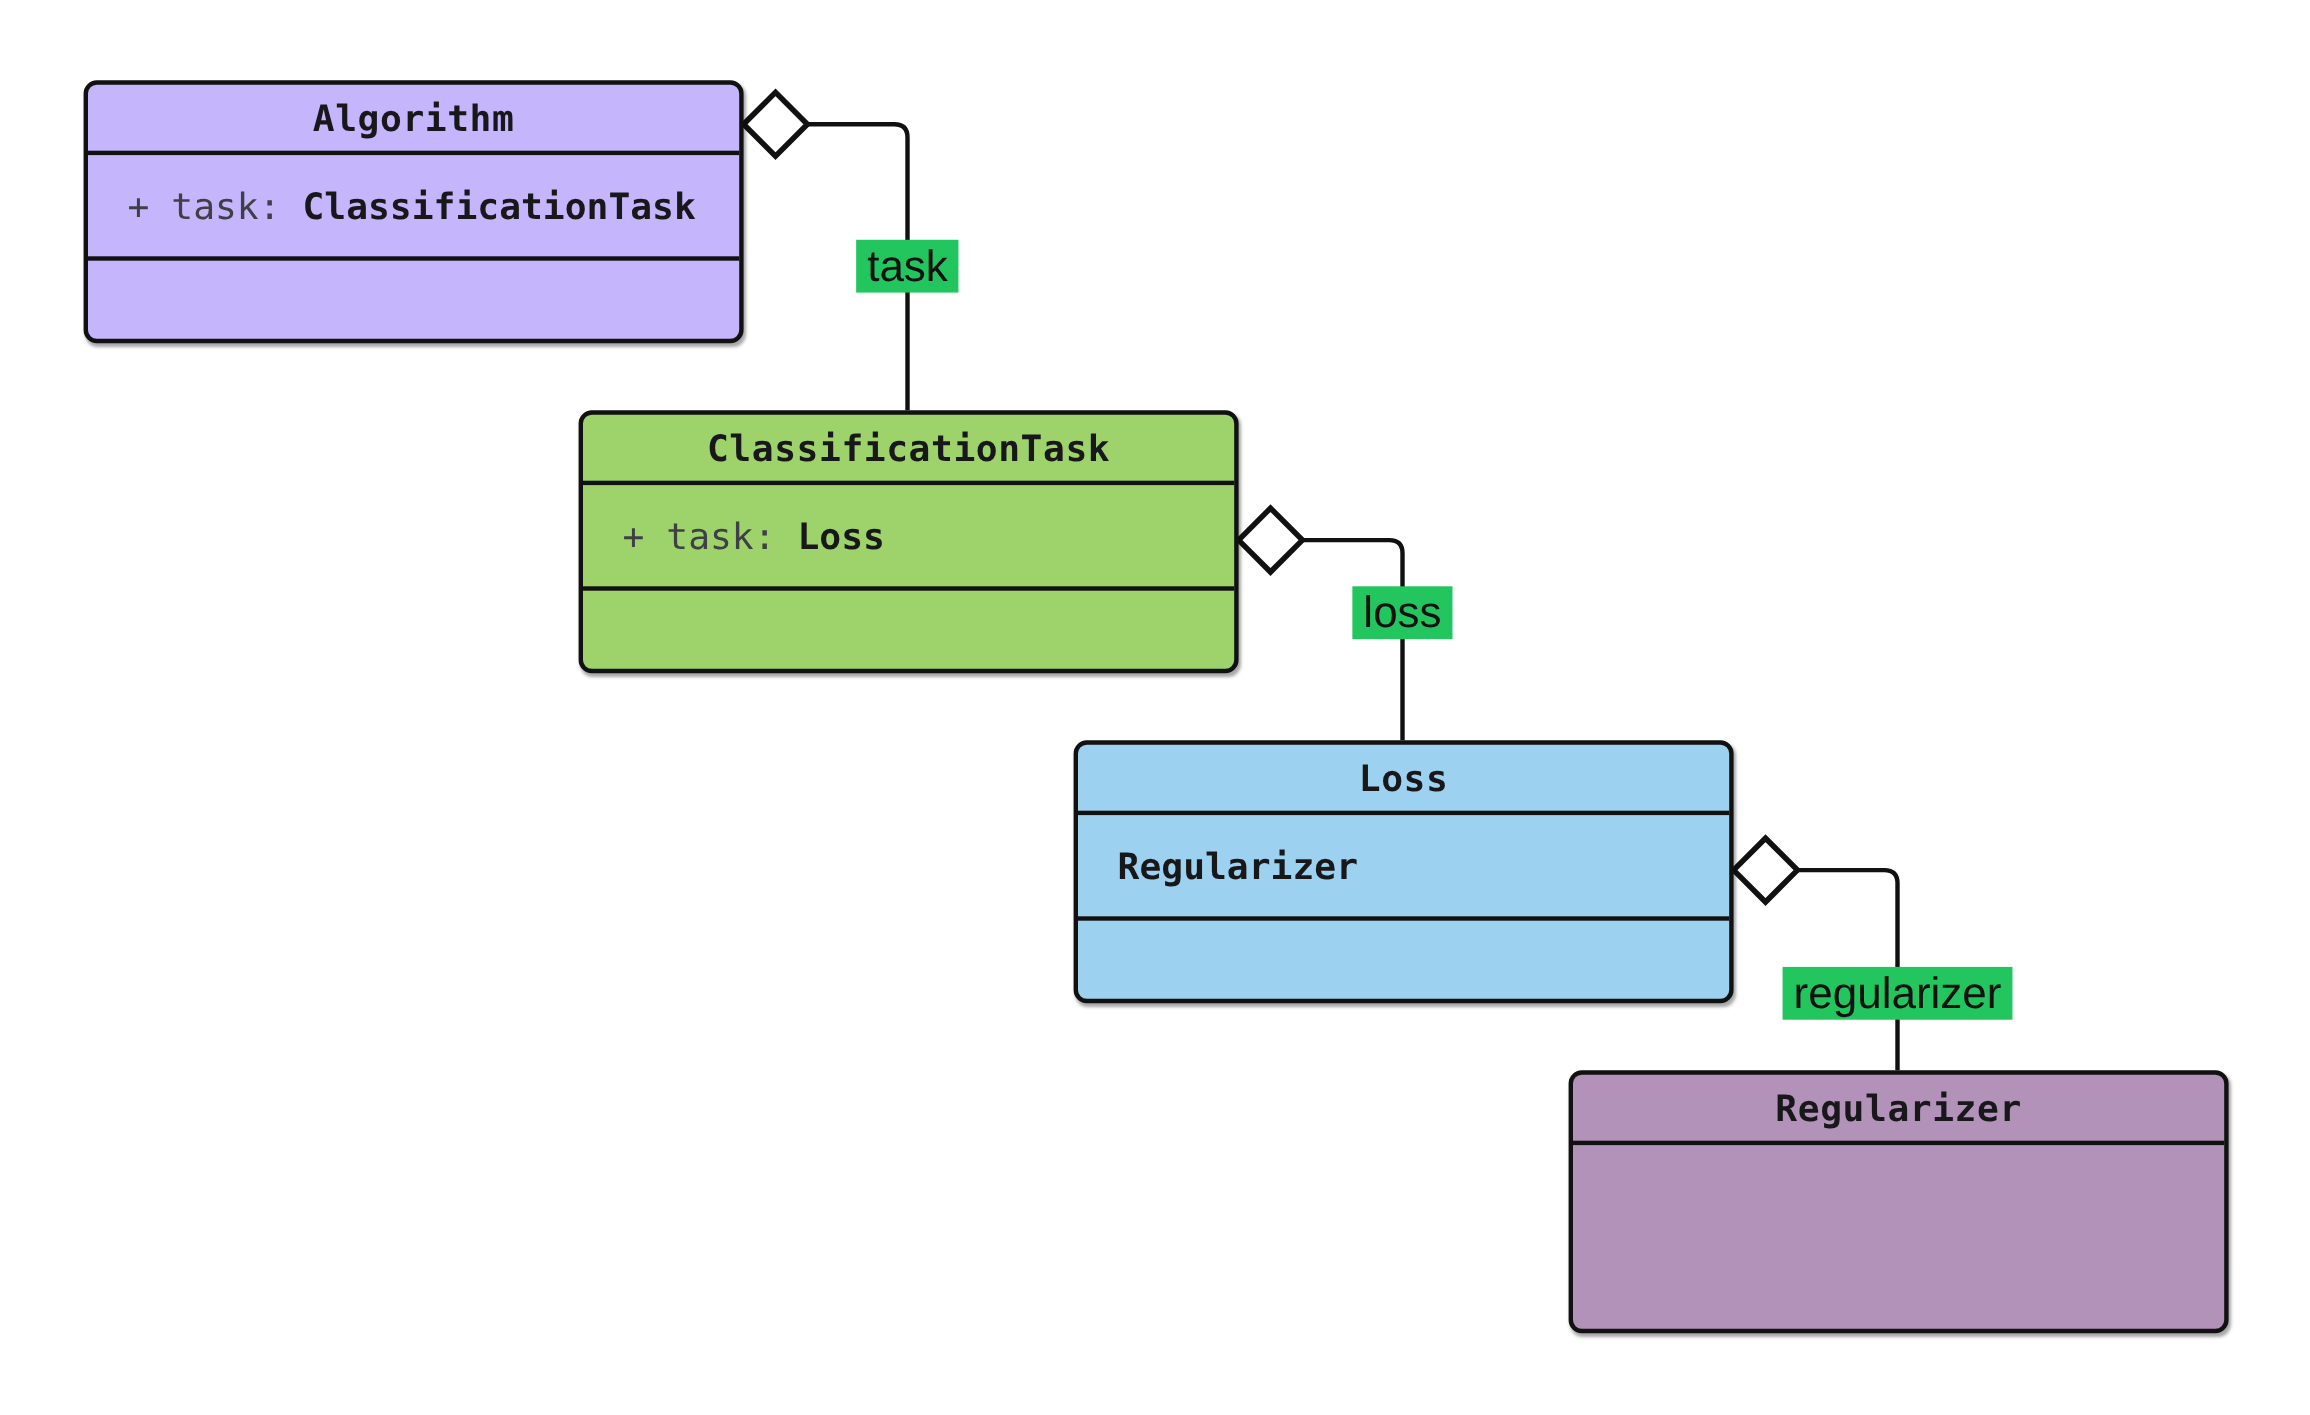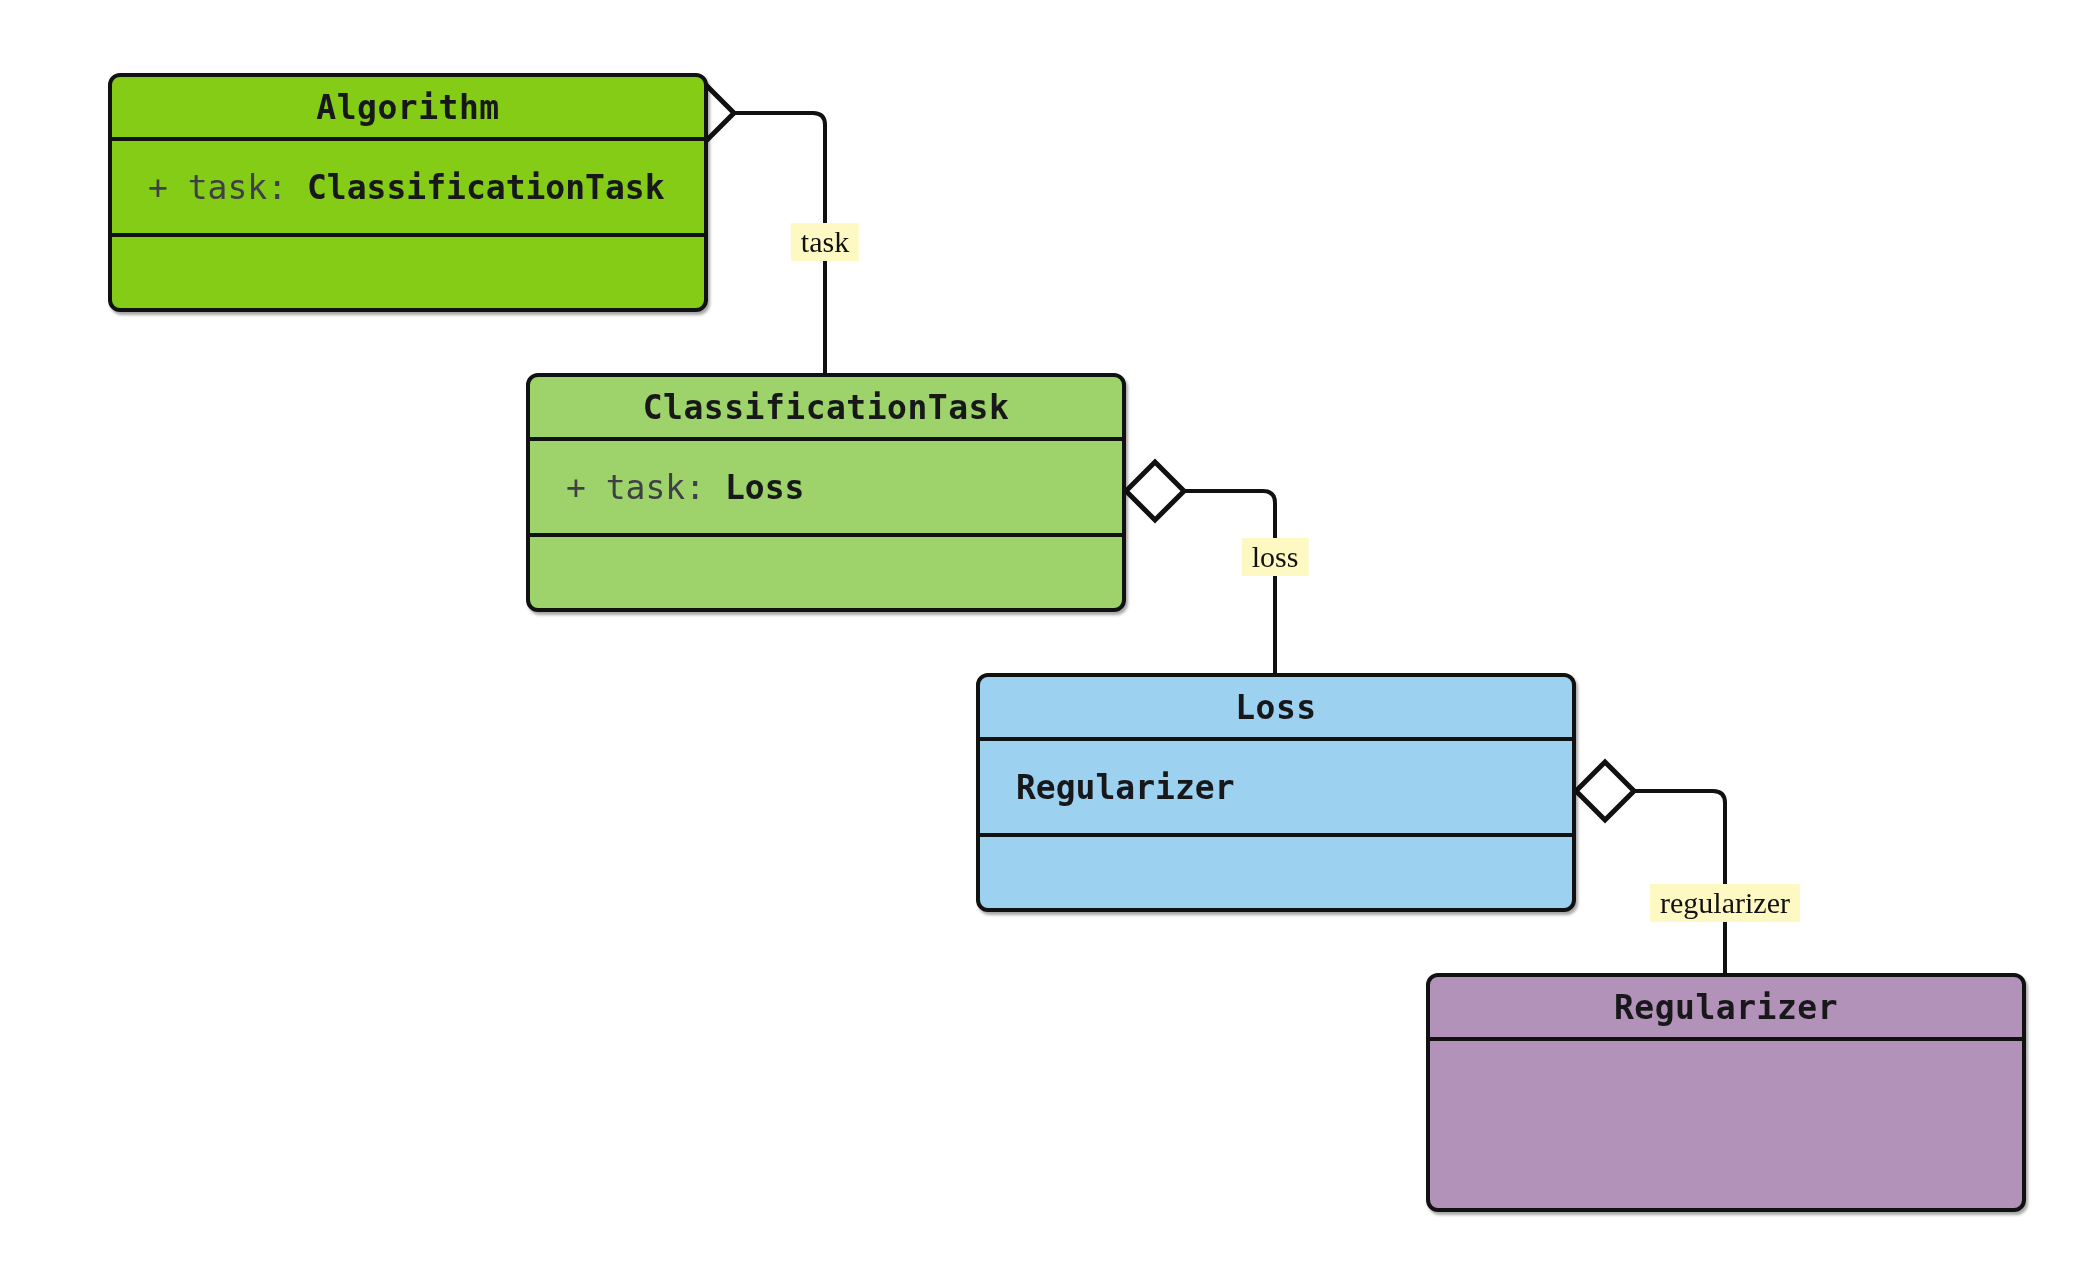--- a/index.html
+++ b/index.html
@@ -65,24 +65,24 @@
   .attr-label {
     color: #3f3f46;
   }
   .attr-type {
     color: #18181b;
     font-weight: bold;
   }
   .edge-label {
     position: absolute;
     transform: translate(-50%, -50%);
-    background: #fef9c3;
+    background: #22c55e;
     padding: 4px 10px;
-    font-family: Liberation Serif, serif;
-    font-size: 30px;
+    font-family: Liberation Sans, sans-serif;
+    font-size: 40px;
     line-height: 1;
     color: #111111;
   }
   .label-task        { left:  825px; top: 242px; }
   .label-loss        { left: 1275px; top: 557px; }
   .label-regularizer { left: 1725px; top: 903px; }
 </style>
 </head>
 <body>
 
@@ -96,21 +96,21 @@
     <g stroke="#111111" stroke-width="4" fill="none">
       <path d="M 1184 491 H 1263 Q 1275 491 1275 503 V 673"></path>
       <polygon points="1126,491 1155,462 1184,491 1155,520" fill="#ffffff" stroke-width="5"></polygon>
     </g>
     <g stroke="#111111" stroke-width="4" fill="none">
       <path d="M 1634 791 H 1713 Q 1725 791 1725 803 V 973"></path>
       <polygon points="1576,791 1605,762 1634,791 1605,820" fill="#ffffff" stroke-width="5"></polygon>
     </g>
   </svg>
 
-  <div class="class-box box-algorithm" style="background-color: #84cc16; margin-left: 32px;">
+  <div class="class-box box-algorithm" style="background-color: #c4b5fd;">
     <div class="compartment-title">Algorithm</div>
     <div class="compartment-attrs">
       <span class="attr-label">+ task: </span><span class="attr-type">ClassificationTask</span>
     </div>
     <div class="compartment-methods"></div>
   </div>
 
   <div class="class-box box-classificationtask" style="background-color: rgb(157, 211, 106);">
     <div class="compartment-title">ClassificationTask</div>
     <div class="compartment-attrs">

